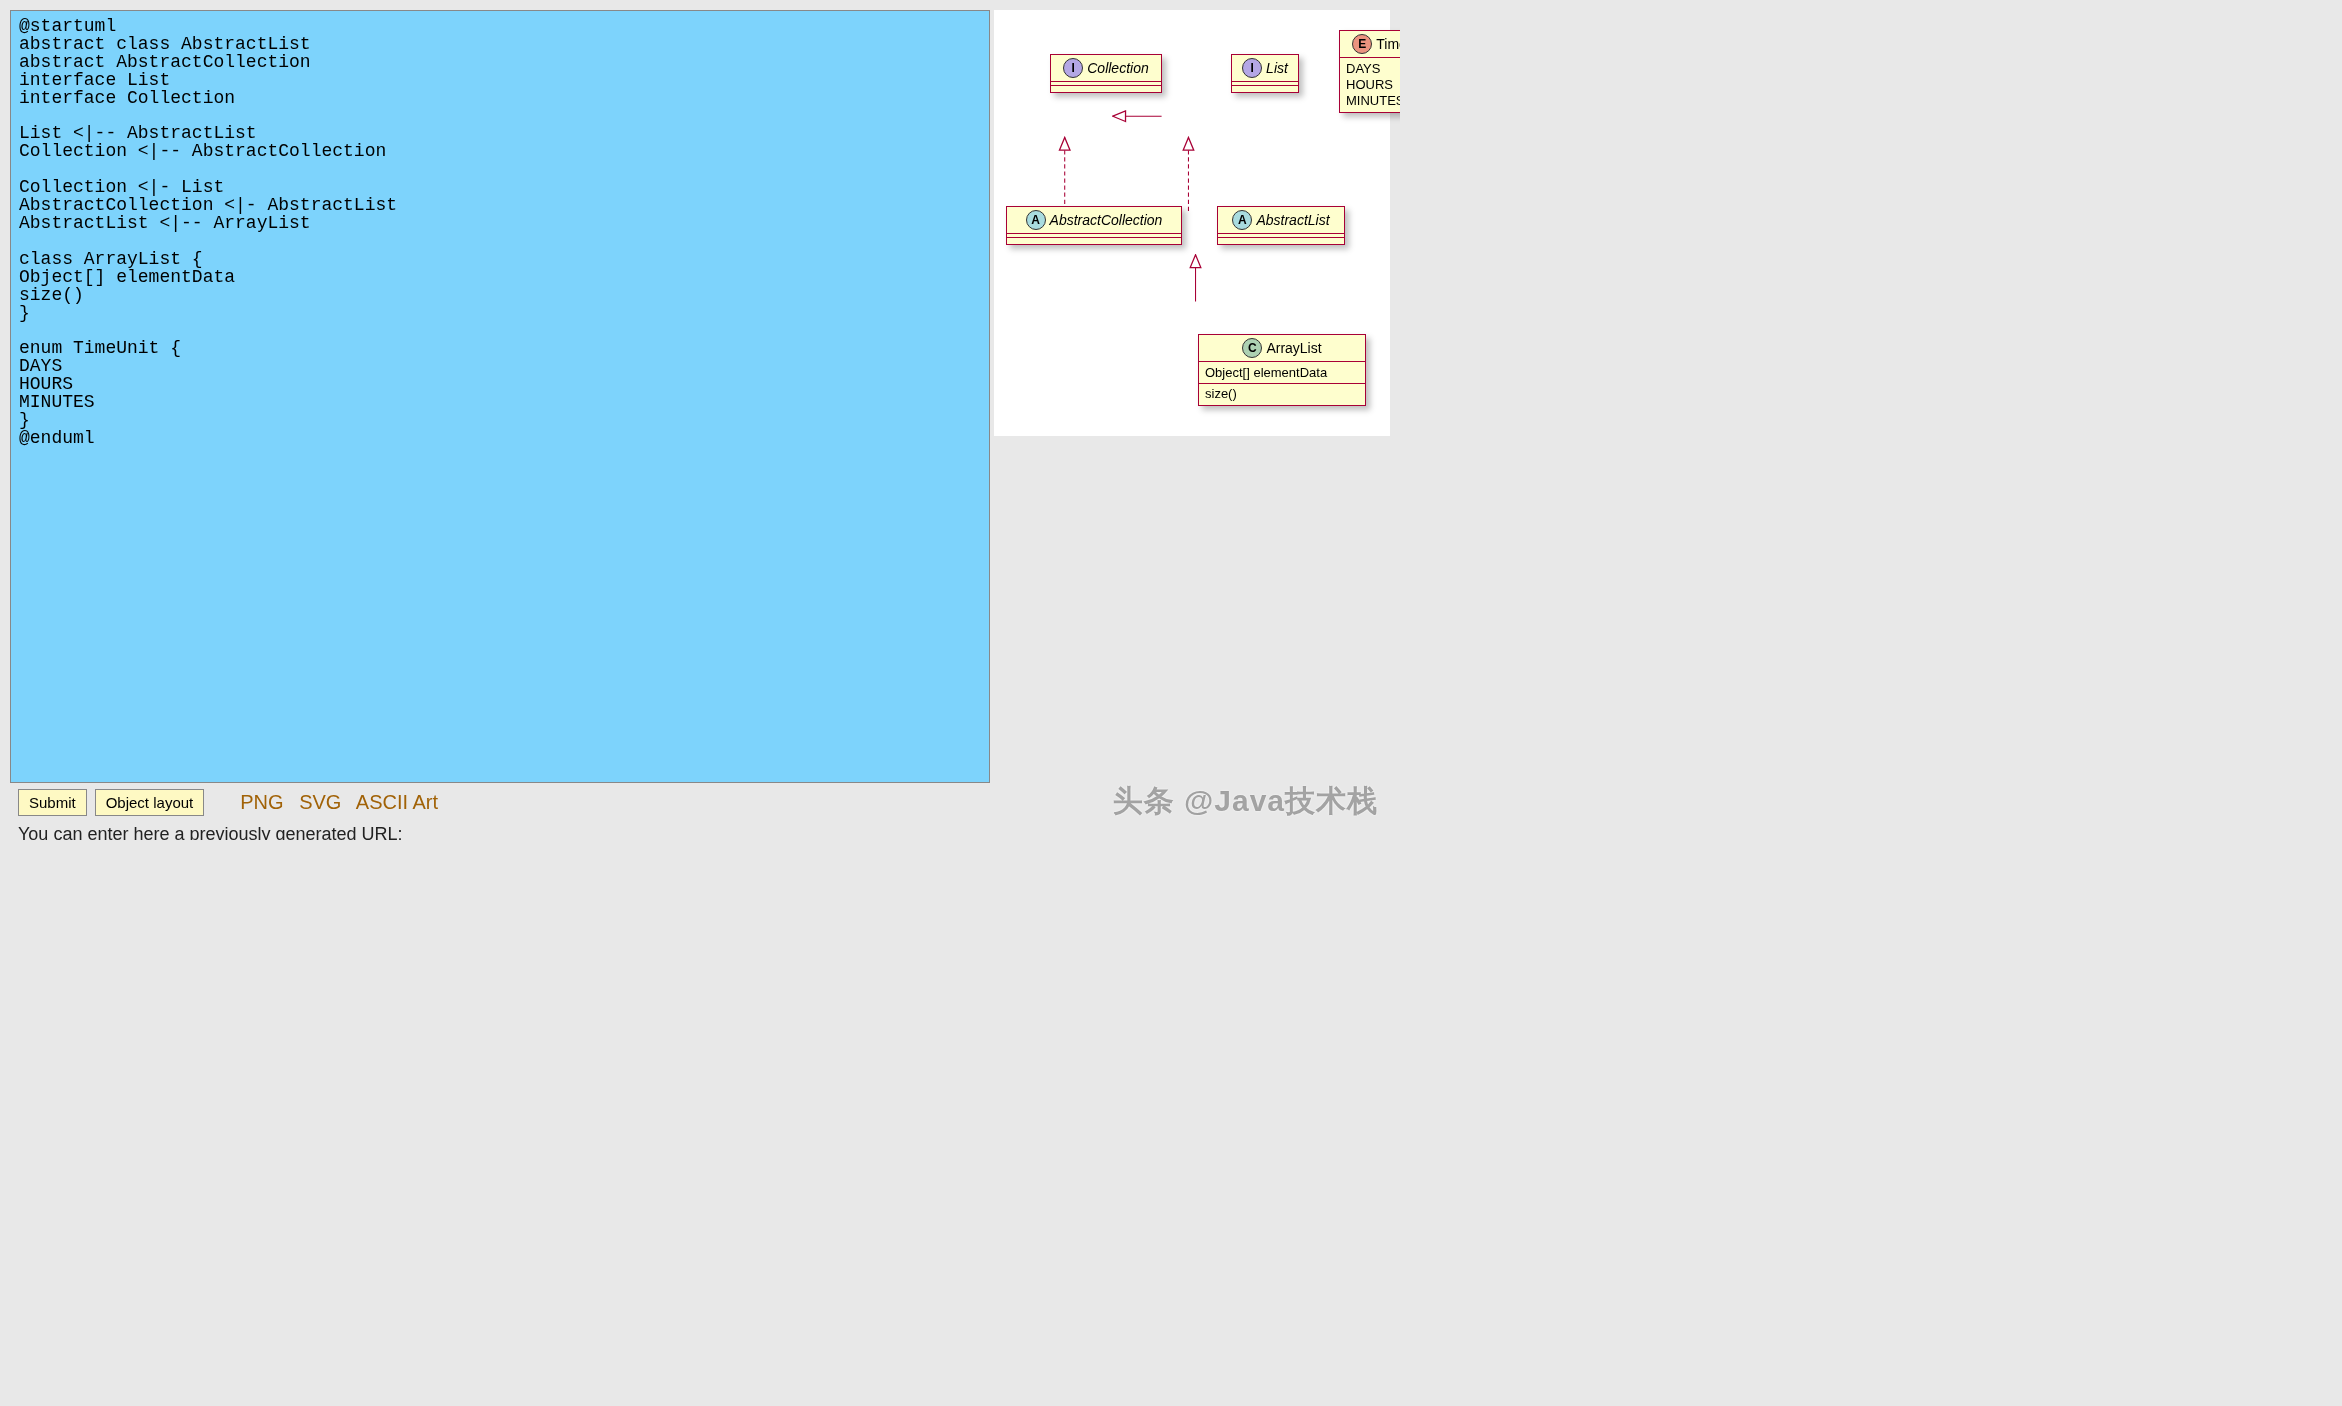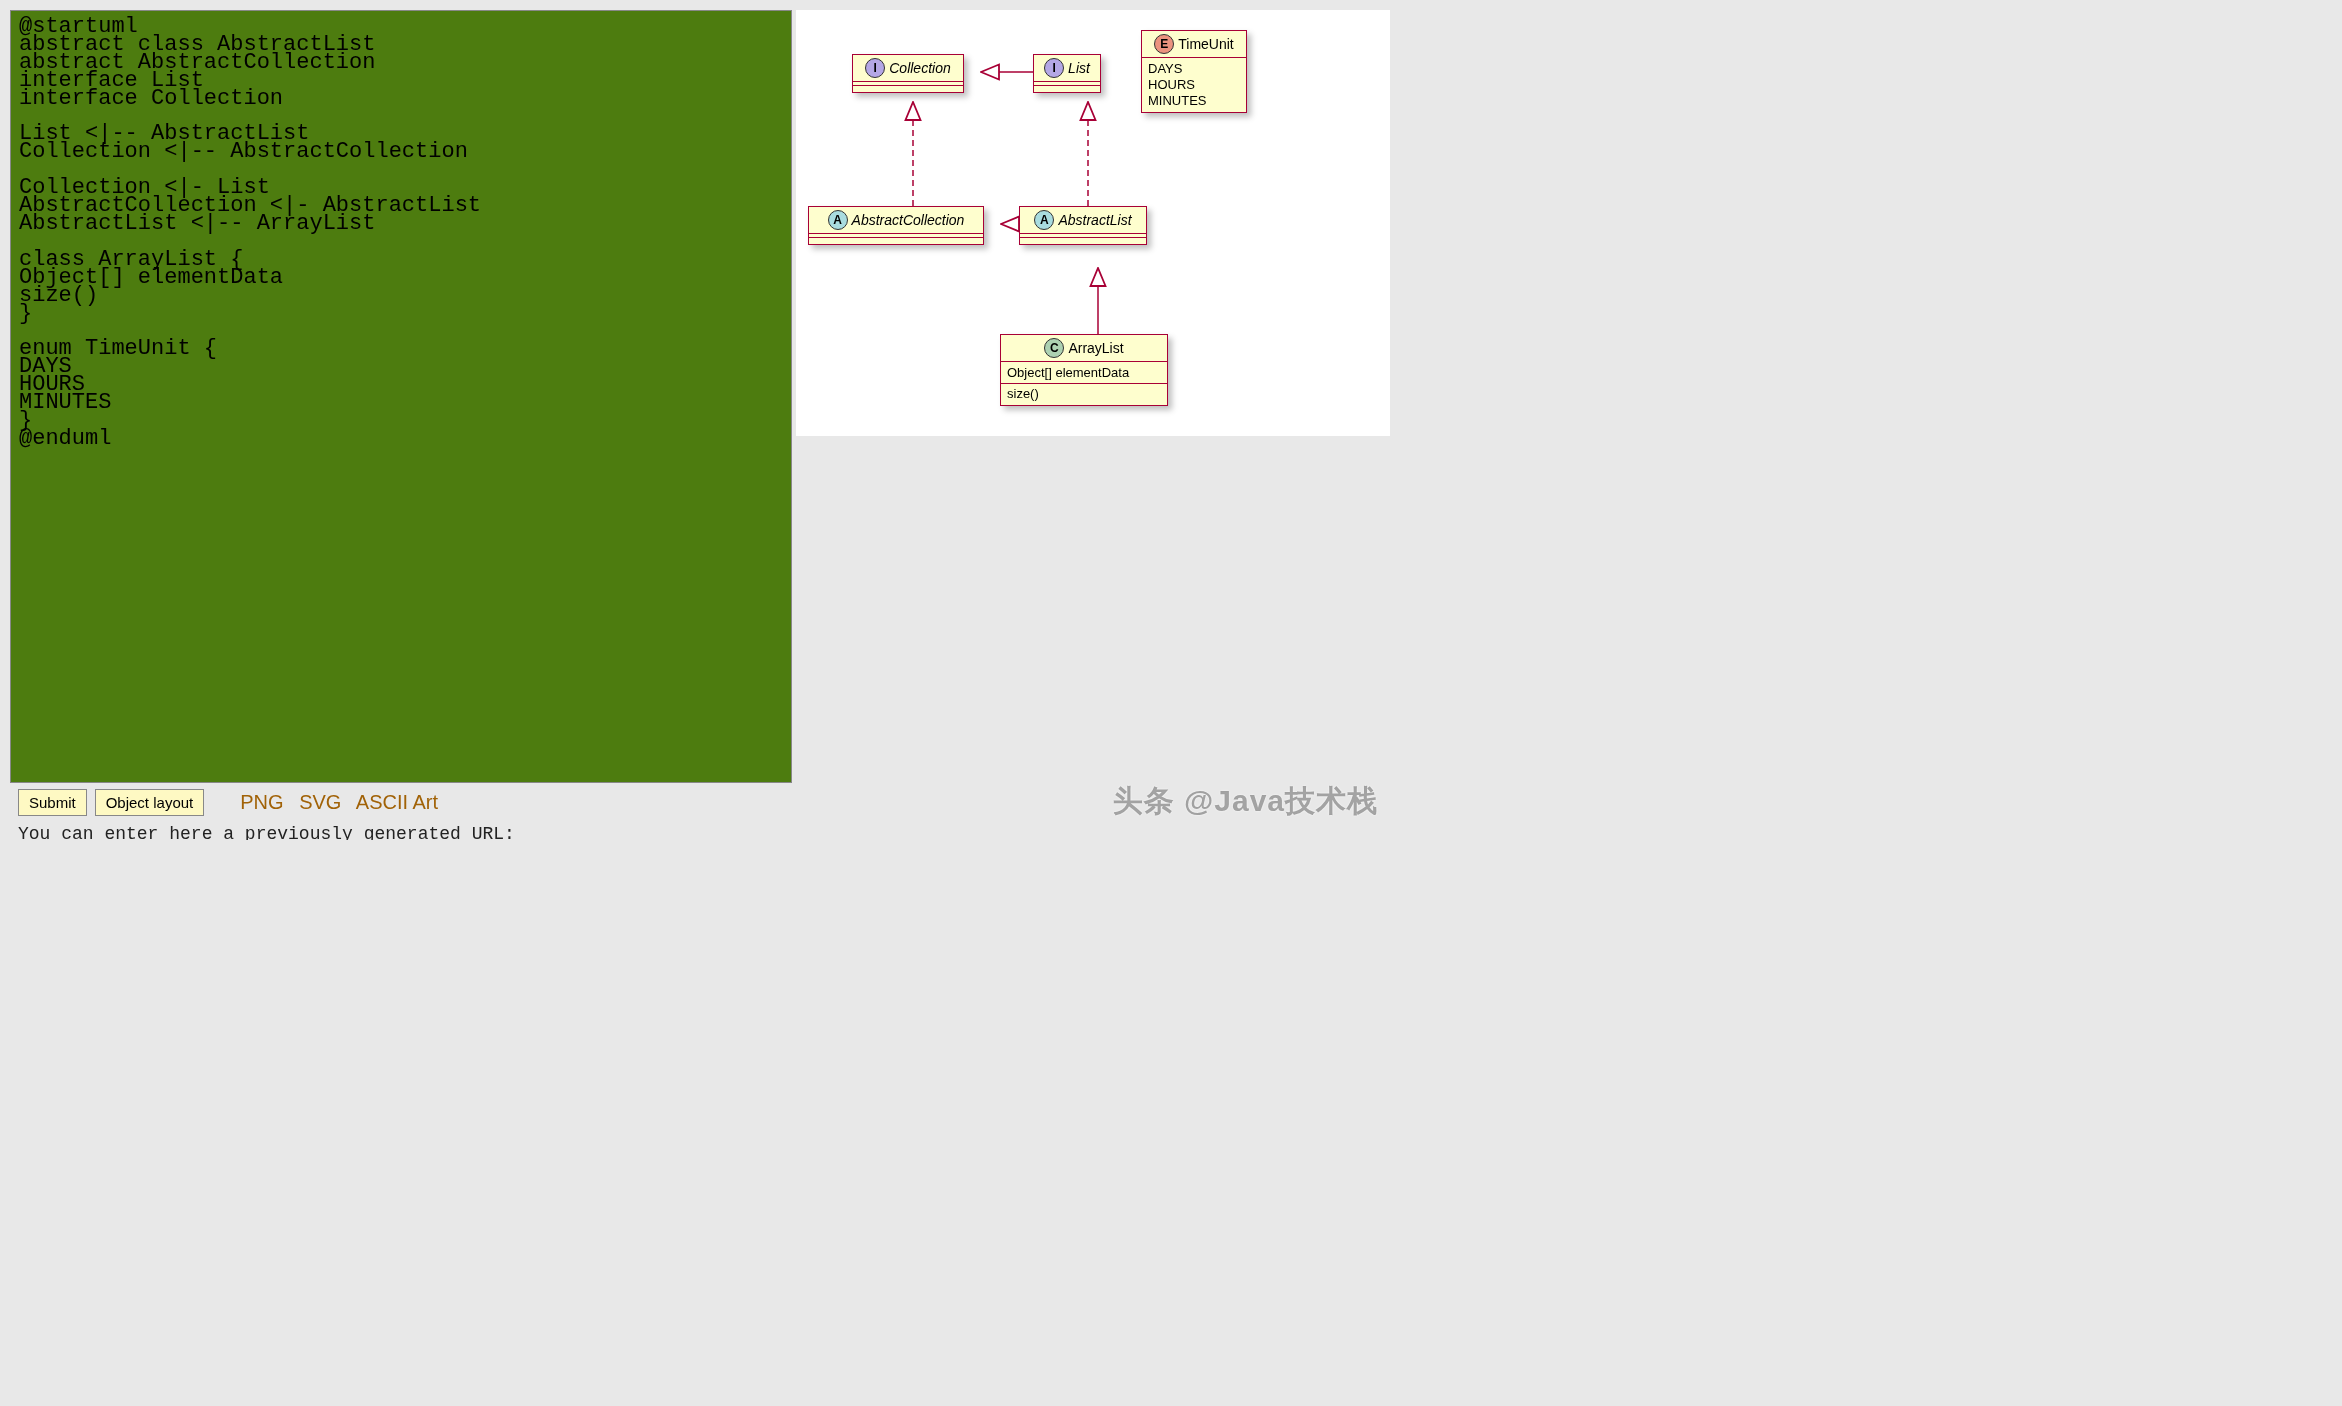--- a/index.html
+++ b/index.html
@@ -10,27 +10,27 @@
       height: 840px;
       overflow: hidden;
       position: relative;
     }
     .container {
       display: flex;
       height: 783px;
       padding: 10px 10px 0 10px;
     }
     .editor-panel {
-      width: 782px;
+      width: 980px;
       height: 773px;
-      background: #4d7c0f;
+      background: #7dd3fc;
       border: 1px solid #888;
       padding: 7px 8px;
       font-family: "Courier New", monospace;
-      font-size: 22px;
+      font-size: 18px;
       line-height: 17.9px;
       white-space: pre;
       overflow: auto;
     }
     .diagram-panel {
       flex: 1;
       margin-left: 4px;
       background: #fff;
       height: 426px;
       position: relative;
@@ -54,21 +54,20 @@
     }
     .format-links a {
       color: #a16207;
       text-decoration: none;
       margin-right: 10px;
     }
     .hint {
       padding: 4px 18px;
       font-size: 18px;
       color: #222;
-      font-family: Liberation Mono, monospace;
     }
     
     .uml-box {
       position: absolute;
       background: #FEFECE;
       border: 1.5px solid #A80036;
       box-shadow: 4px 4px 6px rgba(0,0,0,0.25);
     }
     .uml-header {
       display: flex;

